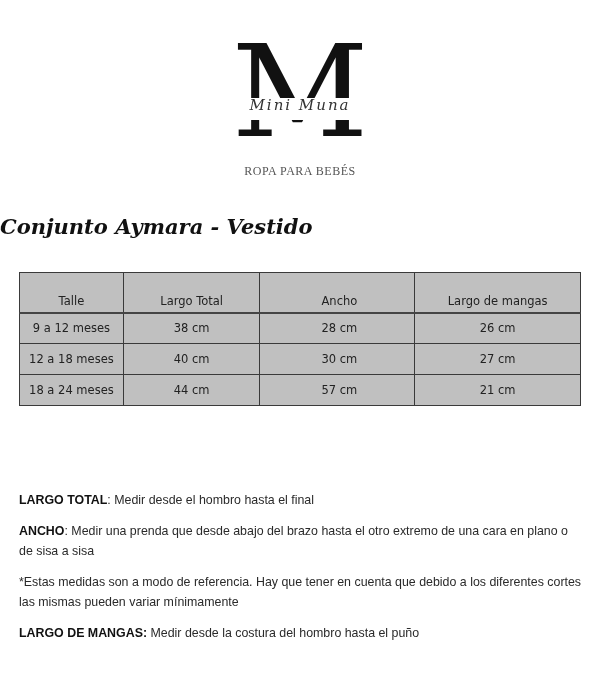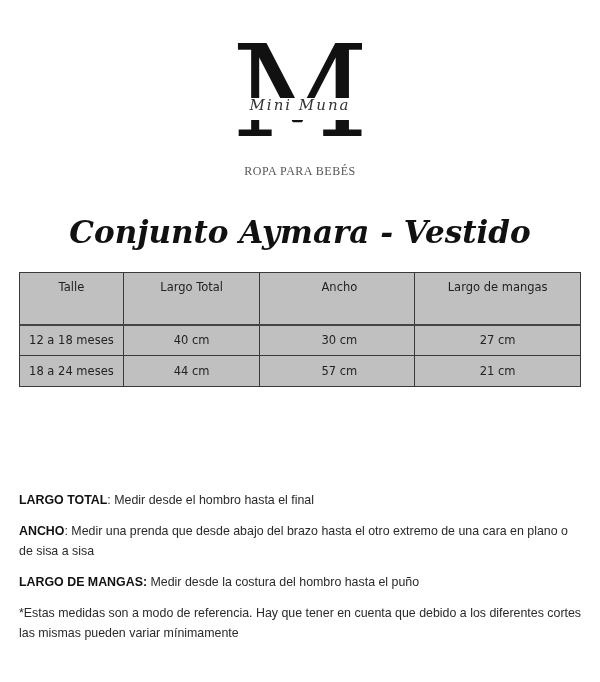--- a/index.html
+++ b/index.html
@@ -21,35 +21,35 @@
     position: absolute; left: 0; top: 56px; width: 140px; text-align: center;
     font-family: "DejaVu Serif", serif; font-style: italic;
     font-size: 15px; letter-spacing: 2px; color: #333;
   }
   .logo .sub {
     position: absolute; left: 0; top: 124px; width: 140px; text-align: center;
     font-family: "Liberation Serif", serif; font-size: 12px; letter-spacing: 0.5px; color: #555;
   }
 
   .title {
-    position: absolute; left: 0; top: 214px; width: 600px; text-align: center;
+    position: absolute; left: 0; top: 214px; width: 600px; 
     font-family: "DejaVu Serif", serif; font-style: italic;
-    font-size: 31px; color: #111;
+    font-size: 21px; color: #111;
   }
 
   table.sizes {
     position: absolute; left: 19px; top: 272px; width: 562px;
     border-collapse: collapse; background: #c0c0c0;
     font-family: "DejaVu Sans", sans-serif; font-size: 11.5px; color: #222;
     border: 1px solid #777;
   }
   table.sizes th, table.sizes td {
     border: 1px solid #3a3a3a; text-align: center; font-weight: normal;
   }
-  table.sizes th { height: 52px; vertical-align: top; padding-top: 7px; }
+  table.sizes th { height: 40px; vertical-align: top; padding-top: 21px; }
   table.sizes thead tr { border-bottom: 2px solid #444; }
   table.sizes td { height: 31px; }
   col.c1 { width: 104px; } col.c2 { width: 137px; } col.c3 { width: 155px; } col.c4 { width: 166px; }
   table.sizes .c3cell { text-align: left; padding-left: 61px; }
 
   .notes { position: absolute; left: 19px; top: 490px; width: 565px;
     font-family: Liberation Sans, sans-serif; font-size: 12.4px; line-height: 20px; color: #2a2a2a; }
   .notes p { margin-bottom: 11px; }
   .notes b { font-weight: bold; color: #111; }
 </style>
@@ -75,32 +75,38 @@
   <thead>
     <tr>
       <th>Talle</th>
       <th>Largo Total</th>
       <th class="c3cell">Ancho</th>
       <th>Largo de mangas</th>
     </tr>
   </thead>
   <tbody>
     <tr>
+      <td>9 a 12 meses</td>
+      <td>38 cm</td>
+      <td class="c3cell">28 cm</td>
+      <td>26 cm</td>
+    </tr>
+    <tr>
       <td>12 a 18 meses</td>
       <td>40 cm</td>
       <td class="c3cell">30 cm</td>
       <td>27 cm</td>
     </tr>
     <tr>
       <td>18 a 24 meses</td>
       <td>44 cm</td>
       <td class="c3cell">57 cm</td>
       <td>21 cm</td>
     </tr>
   </tbody>
 </table>
 
 <div class="notes">
   <p><b>LARGO TOTAL</b><span>: </span><span>Medir desde el hombro hasta el final</span></p>
   <p><b>ANCHO</b><span>: </span><span>Medir una prenda que desde abajo del brazo hasta el otro extremo de una cara en plano o de sisa a sisa</span></p>
+  <p>*Estas medidas son a modo de referencia. Hay que tener en cuenta que debido a los diferentes cortes las mismas pueden variar mínimamente</p>
   <p><b>LARGO DE MANGAS:</b><span> </span><span>Medir desde la costura del hombro hasta el puño</span></p>
-  <p>*Estas medidas son a modo de referencia. Hay que tener en cuenta que debido a los diferentes cortes las mismas pueden variar mínimamente</p>
 </div>
 
 </body></html>

